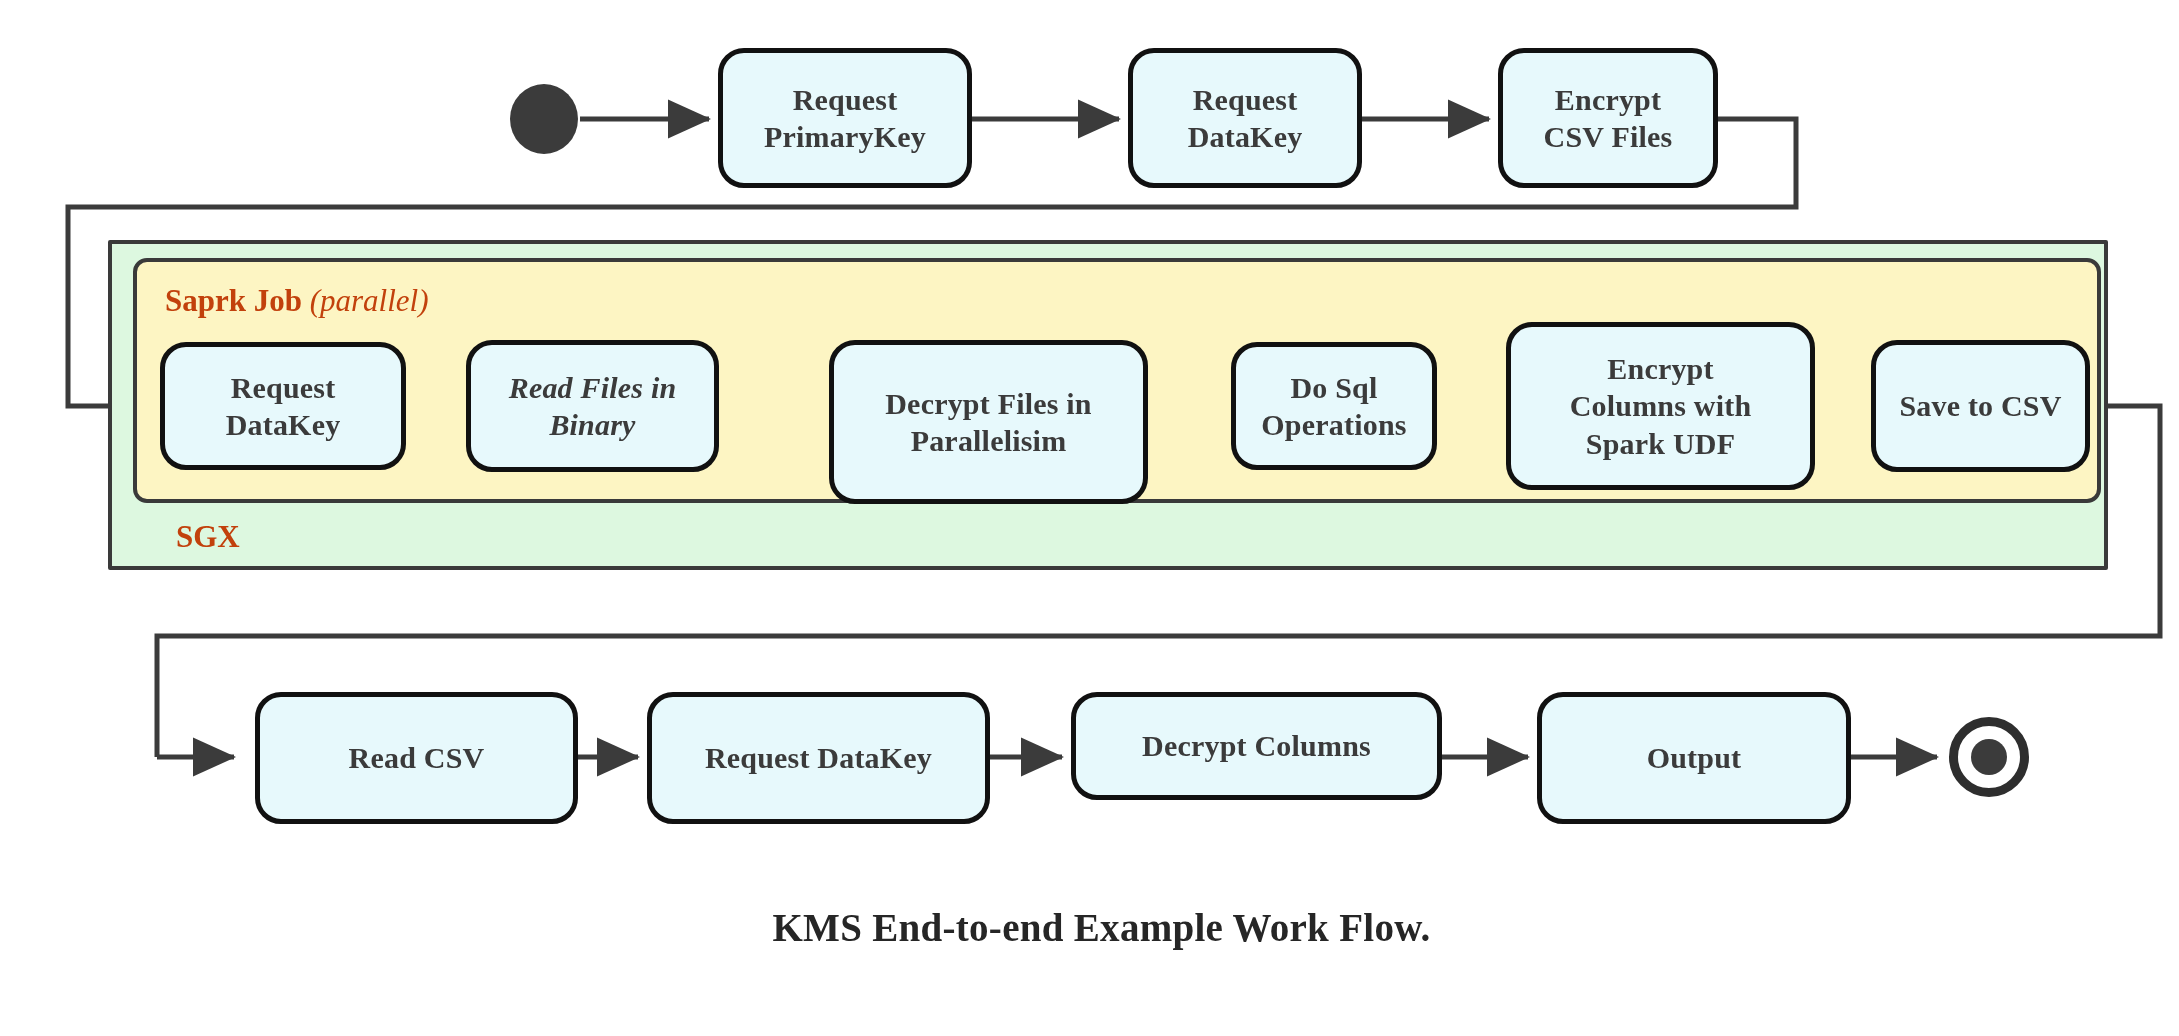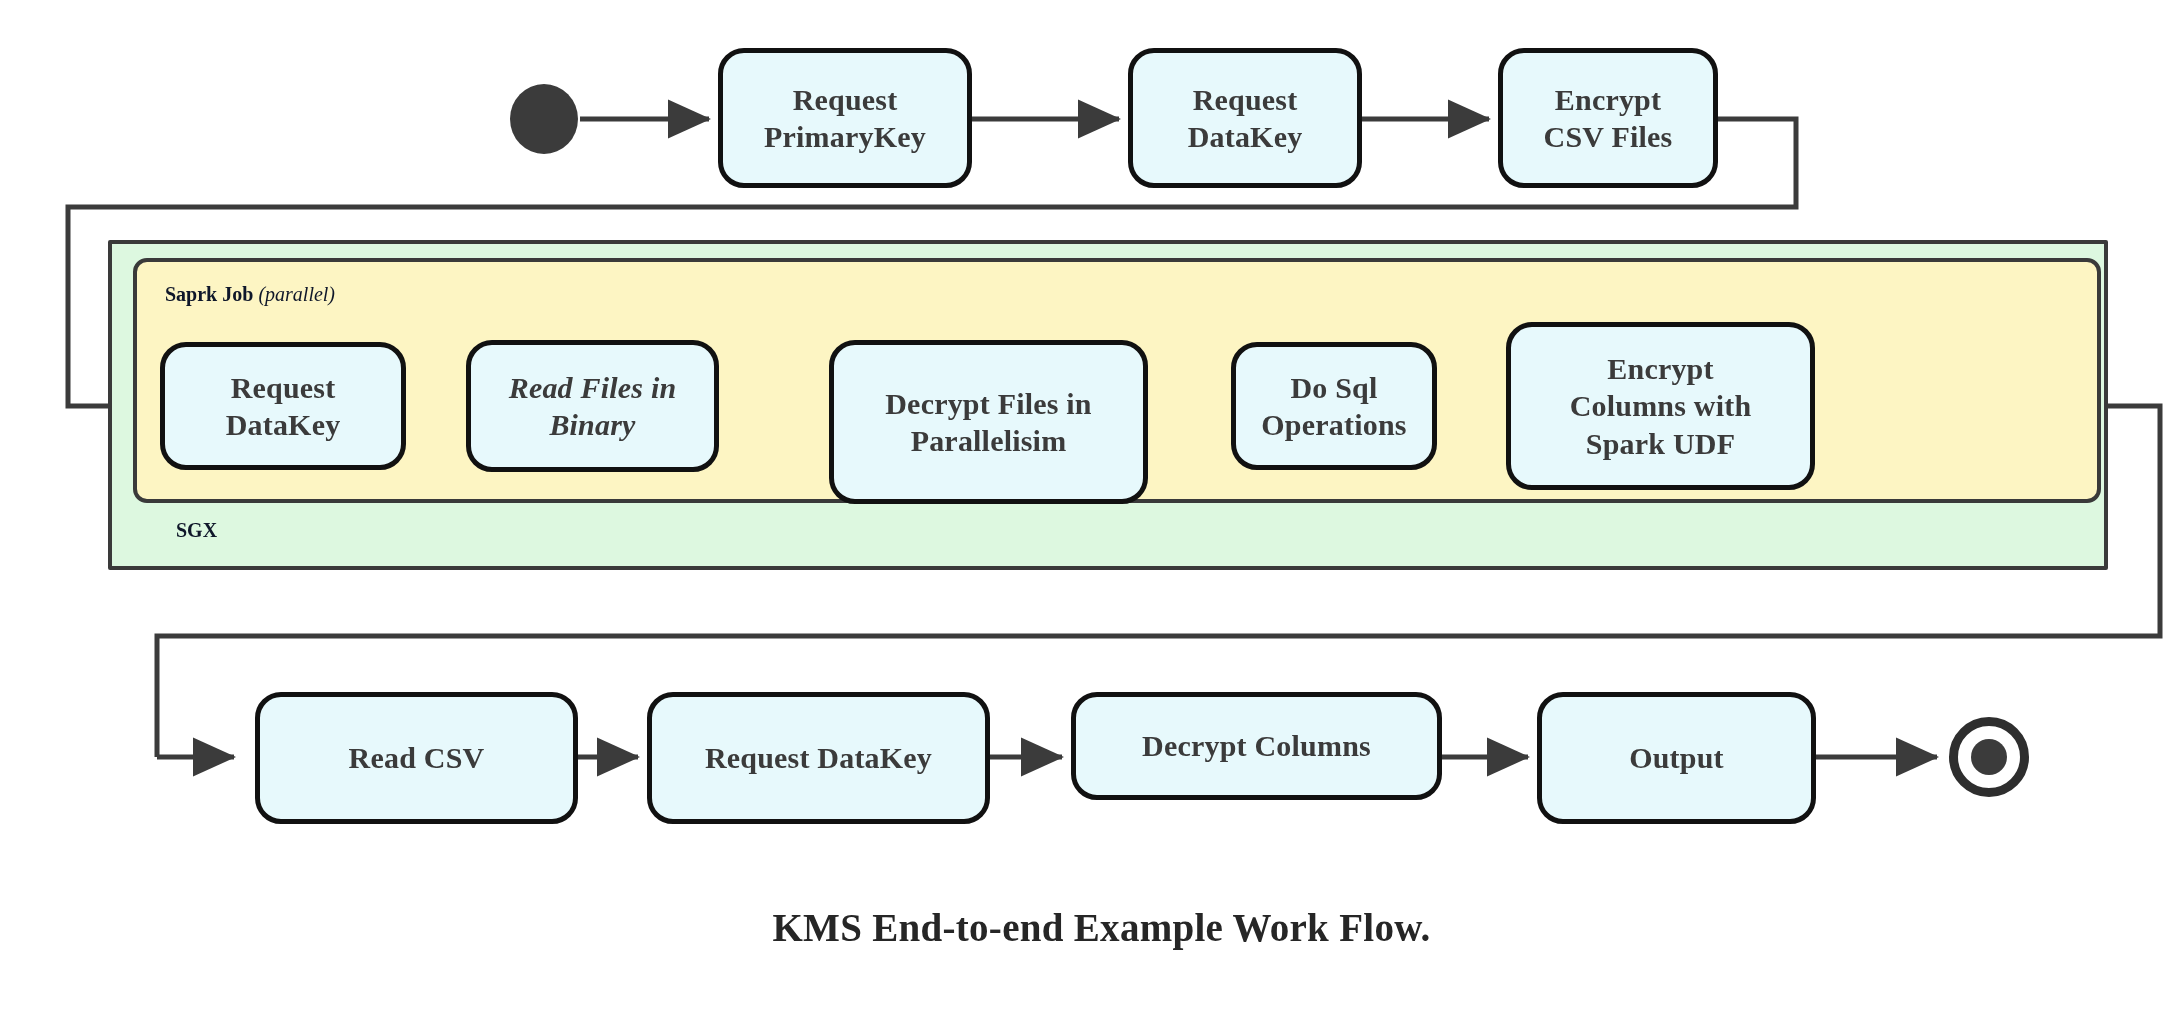--- a/index.html
+++ b/index.html
@@ -57,23 +57,23 @@
     font-size: 30px;
     line-height: 1.24;
     padding: 10px 10px;
     letter-spacing: 0.2px;
   }
   .node span { display: block; white-space: pre-line; }
 
   
   .box-label {
     position: absolute;
-    color: #0f172a;
+    color: #c2410c;
     font-weight: bold;
-    font-size: 20px;
+    font-size: 31px;
     white-space: nowrap;
   }
   .box-label .ital {
     font-style: italic;
     font-weight: normal;
   }
 
   
   .start-node {
     position: absolute;
@@ -195,34 +195,37 @@
     <span>Do Sql
 Operations</span>
   </div>
 
   <div class="node" style="left:1506px; top:322px; width:309px; height:168px;">
     <span>Encrypt
 Columns with
 Spark UDF</span>
   </div>
 
+  <div class="node" style="left:1871px; top:340px; width:219px; height:132px;">
+    <span>Save to CSV</span>
+  </div>
 
   <div class="node" style="left:255px; top:692px; width:323px; height:132px;">
     <span>Read CSV</span>
   </div>
 
   <div class="node" style="left:647px; top:692px; width:343px; height:132px;">
     <span>Request DataKey</span>
   </div>
 
   <div class="node" style="left:1071px; top:692px; width:371px; height:108px;">
     <span>Decrypt Columns</span>
   </div>
 
-  <div class="node" style="left:1537px; top:692px; width:279px; height:132px;">
+  <div class="node" style="left:1537px; top:692px; width:314px; height:132px;">
     <span>Output</span>
   </div>
 
   <div class="caption" style="top:905px;padding-left:12px;">
     <span>KMS End-to-end Example Work Flow.</span>
   </div>
 
 </div>
 
 </body></html>

